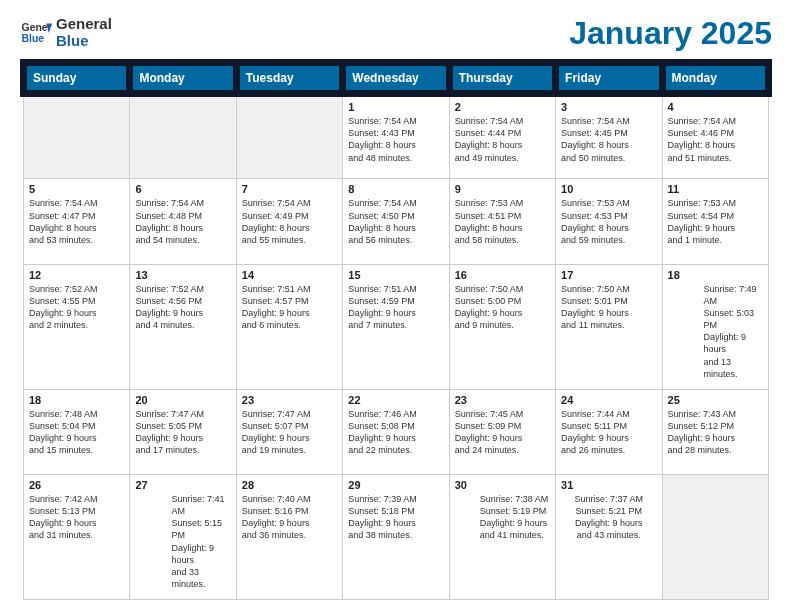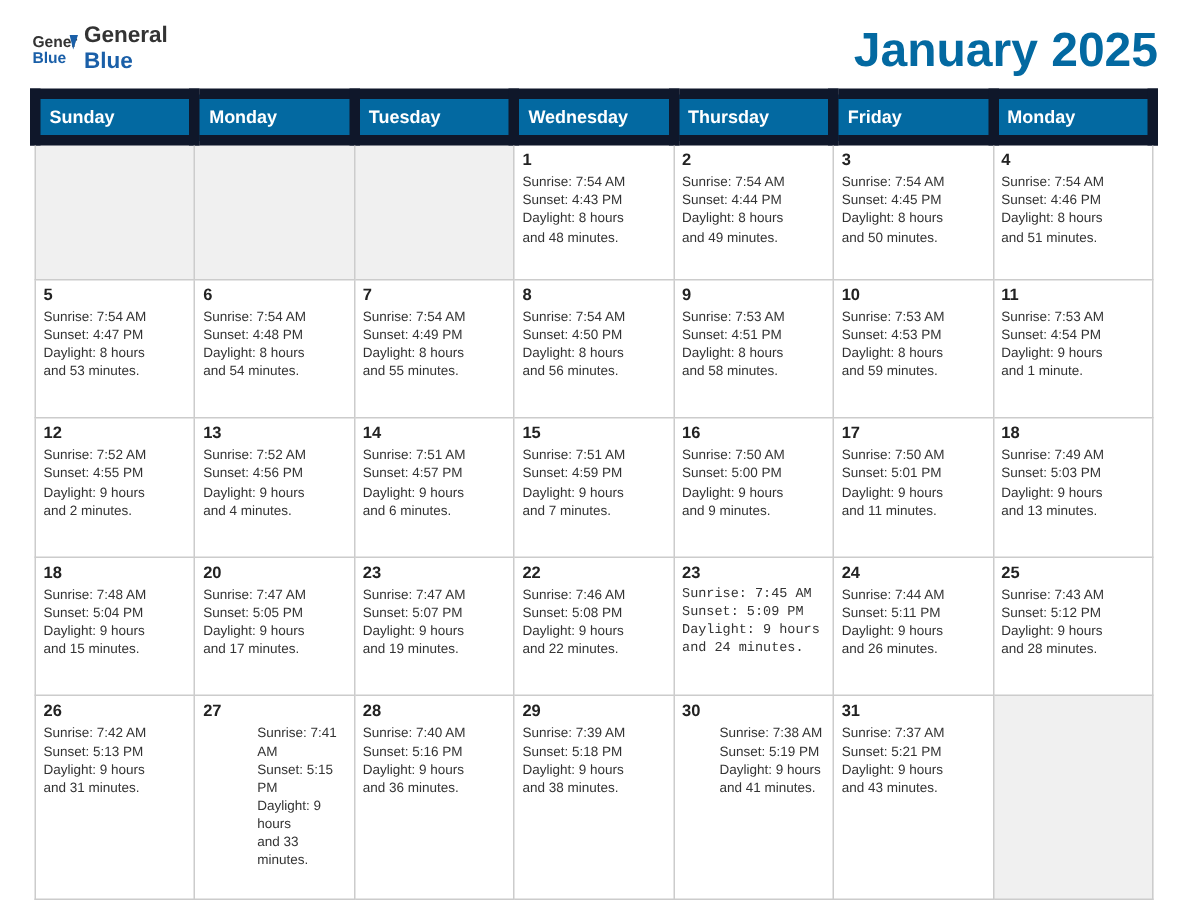--- a/index.html
+++ b/index.html
@@ -243,21 +243,21 @@
           </td>
           <td>
             <span class="day-num">17</span>
             <div class="day-info" style="white-space: pre-line;">Sunrise: 7:50 AM
 Sunset: 5:01 PM
 Daylight: 9 hours
 and 11 minutes.</div>
           </td>
           <td>
             <span class="day-num">18</span>
-            <div class="day-info" style="white-space: pre-line;">Sunrise: 7:49 AM
+            <div class="day-info" style="white-space: pre-line; margin-left: 36px;">Sunrise: 7:49 AM
 Sunset: 5:03 PM
 Daylight: 9 hours
 and 13 minutes.</div>
           </td>
         </tr>
         <tr>
           <td>
             <span class="day-num">18</span>
             <div class="day-info" style="white-space: pre-line;">Sunrise: 7:48 AM
 Sunset: 5:04 PM
@@ -280,21 +280,21 @@
           </td>
           <td>
             <span class="day-num">22</span>
             <div class="day-info" style="white-space: pre-line;">Sunrise: 7:46 AM
 Sunset: 5:08 PM
 Daylight: 9 hours
 and 22 minutes.</div>
           </td>
           <td>
             <span class="day-num">23</span>
-            <div class="day-info" style="white-space: pre-line; font-family: Liberation Mono, monospace;">Sunrise: 7:45 AM
+            <div class="day-info" style="white-space: pre-line;">Sunrise: 7:45 AM
 Sunset: 5:09 PM
 Daylight: 9 hours
 and 24 minutes.</div>
           </td>
           <td>
             <span class="day-num">24</span>
             <div class="day-info" style="white-space: pre-line;">Sunrise: 7:44 AM
 Sunset: 5:11 PM
 Daylight: 9 hours
 and 26 minutes.</div>
@@ -338,21 +338,21 @@
           </td>
           <td>
             <span class="day-num">30</span>
             <div class="day-info" style="white-space: pre-line; margin-left: 25px;">Sunrise: 7:38 AM
 Sunset: 5:19 PM
 Daylight: 9 hours
 and 41 minutes.</div>
           </td>
           <td>
             <span class="day-num">31</span>
-            <div class="day-info" style="white-space: pre-line;">Sunrise: 7:37 AM
+            <div class="day-info" style="white-space: pre-line; text-align: center;">Sunrise: 7:37 AM
 Sunset: 5:21 PM
 Daylight: 9 hours
 and 43 minutes.</div>
           </td>
           <td class="shaded"></td>
         </tr>
       </tbody>
   </table>
 </div>
 

